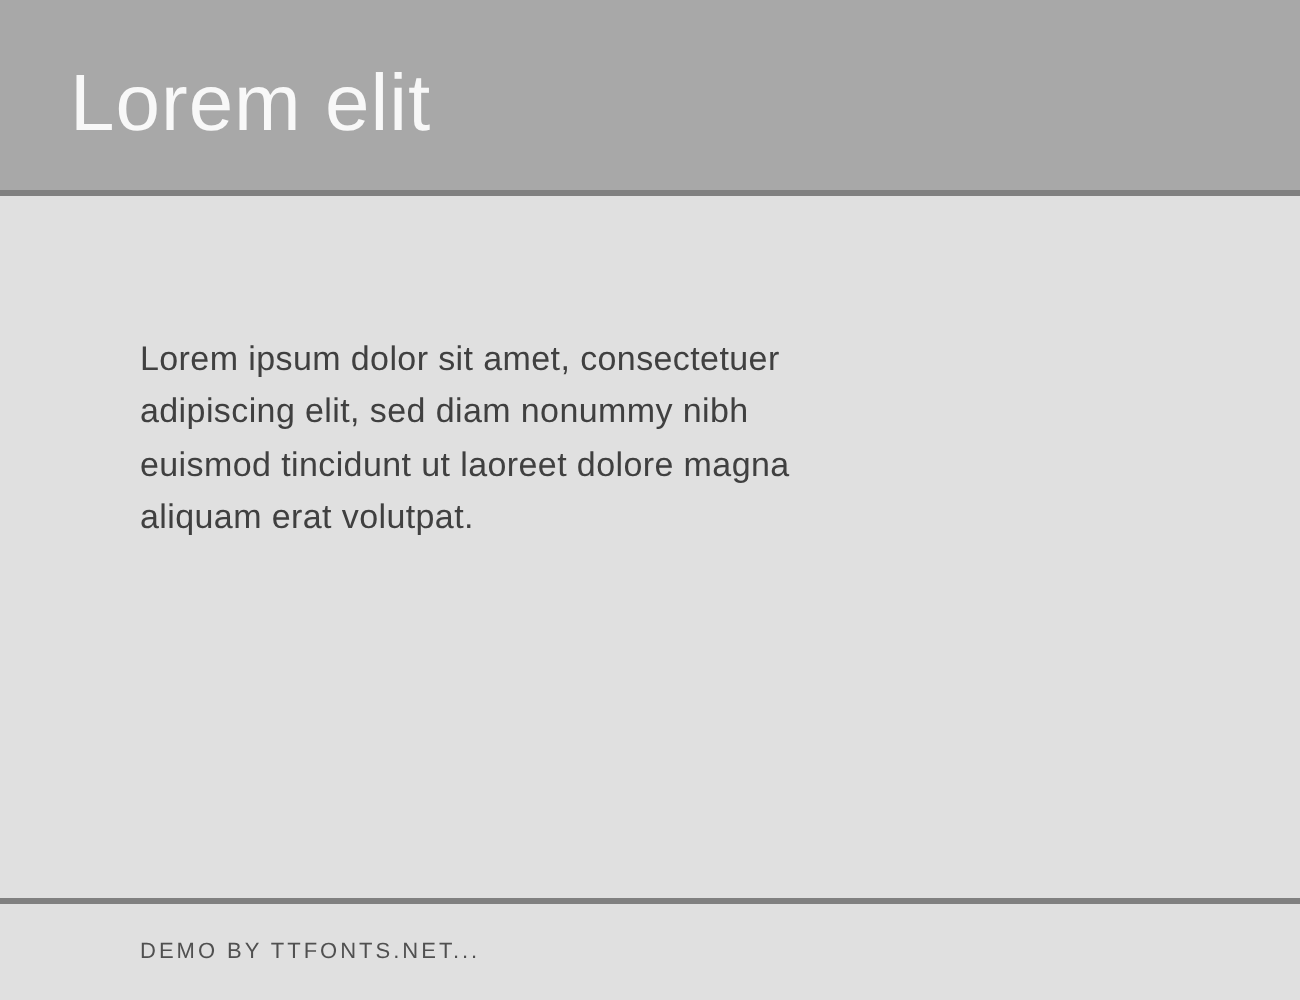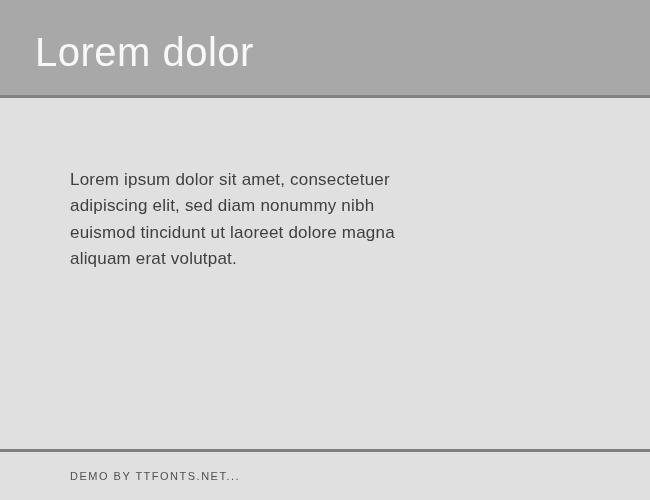--- a/index.html
+++ b/index.html
@@ -48,21 +48,21 @@
       font-size: 11px;
       color: #505050;
       letter-spacing: 1.5px;
       text-transform: uppercase;
     }
   </style>
 </head>
 <body>
 
 <div class="header">
-  <h1 class="header-title">Lorem dolor</h1>
+  <h1 class="header-title">Lorem elit</h1>
 </div>
 
 <div class="content">
   <p class="body-text">Lorem ipsum dolor sit amet, consectetuer adipiscing elit, sed diam nonummy nibh euismod tincidunt ut laoreet dolore magna aliquam erat volutpat.</p>
 </div>
 
 <div class="footer">
   <p class="footer-text">DEMO BY TTFONTS.NET...</p>
 </div>
 

